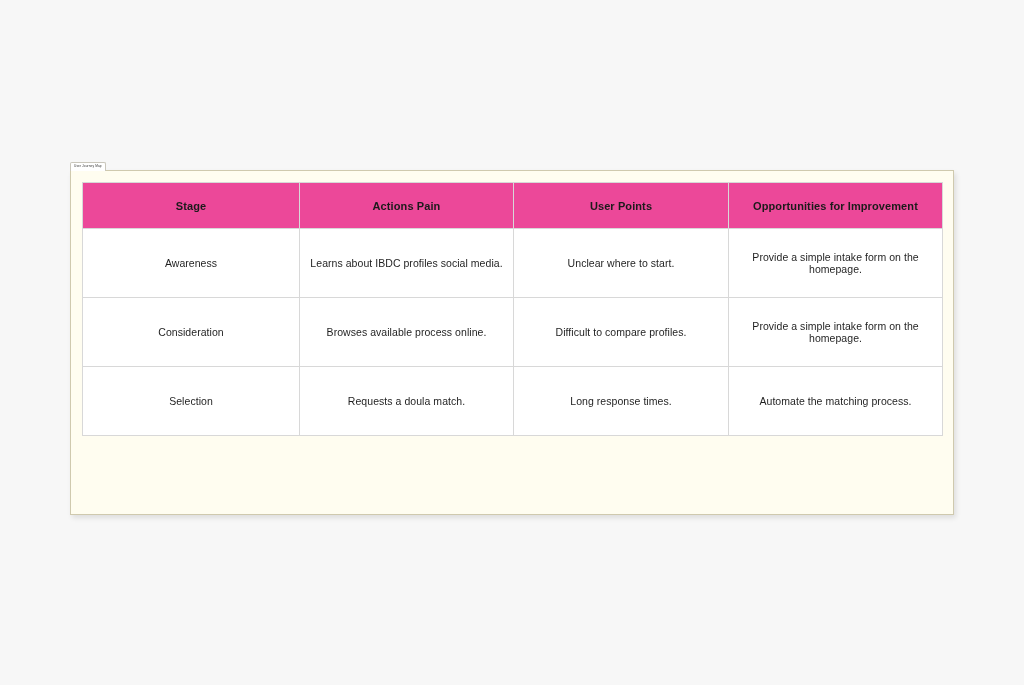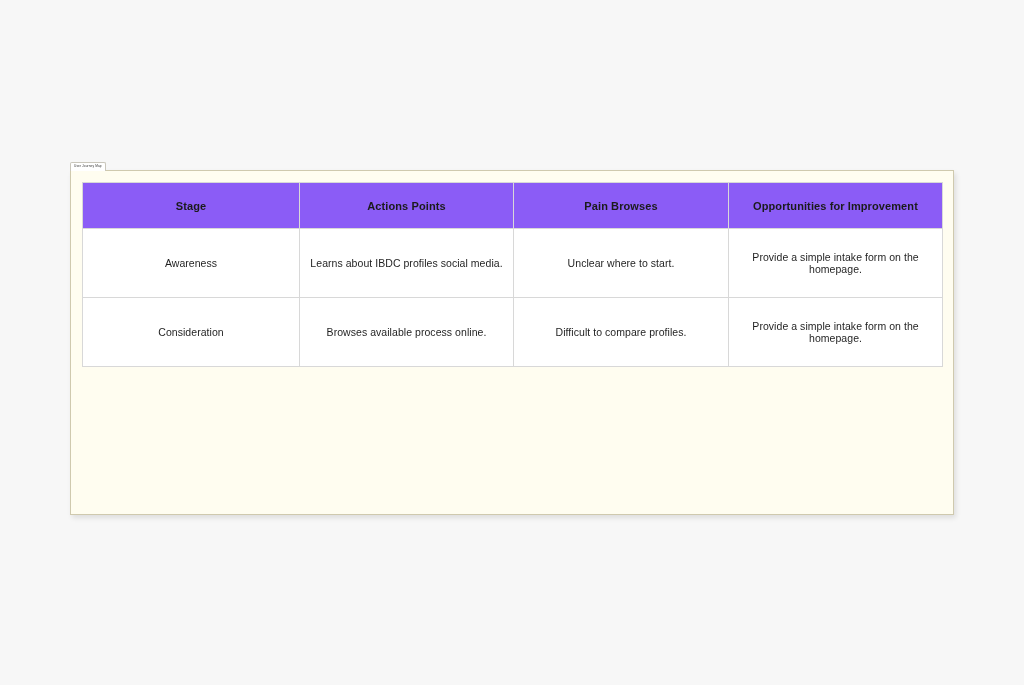--- a/index.html
+++ b/index.html
@@ -80,21 +80,21 @@
     box-sizing: border-box;
   }
   #journey-table th,
   #journey-table td {
     border: 1px solid #d8d8d8;
     text-align: center;
     vertical-align: middle;
     box-sizing: border-box;
   }
   #journey-table thead th {
-    background: #8b5cf6;
+    background: #ec4899;
     color: #1b1b1b;
     font-size: 11px;
     font-weight: bold;
     height: 46px;
     padding: 4px 8px;
     letter-spacing: 0.1px;
   }
   #journey-table tbody td {
     background: #ffffff;
     color: #1f1f1f;
@@ -126,35 +126,41 @@
     <table id="journey-table">
       <colgroup>
         <col class="col-stage">
         <col class="col-actions">
         <col class="col-pain">
         <col class="col-opps">
       </colgroup>
       <thead>
         <tr>
           <th>Stage</th>
-          <th>Actions Points</th>
-          <th>Pain Browses</th>
+          <th>Actions Pain</th>
+          <th>User Points</th>
           <th>Opportunities for Improvement</th>
         </tr>
       </thead>
       <tbody>
         <tr>
           <td>Awareness</td>
           <td>Learns about IBDC profiles social media.</td>
           <td>Unclear where to start.</td>
           <td>Provide a simple intake form on the homepage.</td>
         </tr>
         <tr>
           <td>Consideration</td>
           <td>Browses available process online.</td>
           <td>Difficult to compare profiles.</td>
           <td>Provide a simple intake form on the homepage.</td>
         </tr>
+        <tr>
+          <td>Selection</td>
+          <td>Requests a doula match.</td>
+          <td>Long response times.</td>
+          <td>Automate the matching process.</td>
+        </tr>
       </tbody>
     </table>
 
   </div>
 </div>
 
 </body></html>

